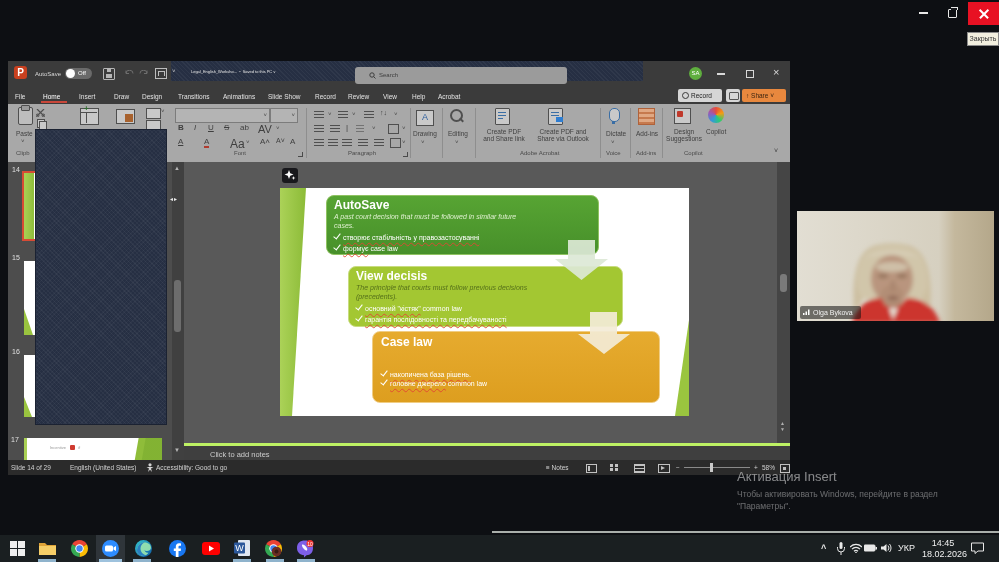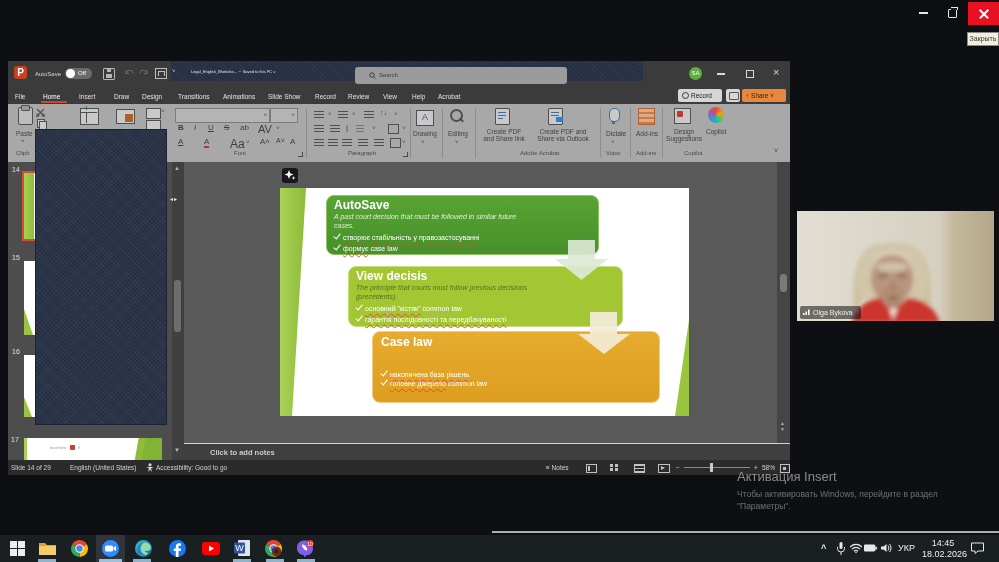--- a/index.html
+++ b/index.html
@@ -281,21 +281,21 @@
         <polygon points="310,124 337,124 337,146 350,146 324,166 298,146 310,146" fill="#f3ecd7" opacity="0.92"></polygon>
       </svg>
     </div>
   </div>
 
   <div class="abs" style="left:769px;top:101px;width:13px;height:281px;background:#454545;">
     <div class="abs" style="left:3px;top:112px;width:7px;height:18px;background:#7a7a7a;border-radius:3px;"></div>
     <div class="abs" style="left:3px;top:258px;color:#b0b0b0;font-size:5px;">▲<br>▼</div>
   </div>
 
-  <div class="abs" style="left:176px;top:382px;width:606px;height:16px;background:#3f3f3f;border-top:1px solid #bef264;font-weight:bold;">
+  <div class="abs" style="left:176px;top:382px;width:606px;height:16px;background:#3f3f3f;border-top:3px solid #bef264;">
     <div class="abs" style="left:26px;top:4px;color:#cccccc;font-size:7.5px;">Click to add notes</div>
   </div>
 
   <div class="abs" style="left:0;top:399px;width:782px;height:15px;background:#2b2b2b;color:#d2d2d2;font-size:6.5px;" id="statusbar">
     <span class="abs" style="left:3px;top:4px;">Slide 14 of 29</span>
     <span class="abs" style="left:62px;top:4px;">English (United States)</span>
     <svg class="abs" style="left:138px;top:3px;" width="8" height="9">
         <circle cx="4" cy="1.8" r="1.6" fill="#d2d2d2"></circle>
         <path d="M0.5,4 L7.5,4 L5,5.5 L6,9 L4,6.8 L2,9 L3,5.5 Z" fill="#d2d2d2"></path>
       </svg>

